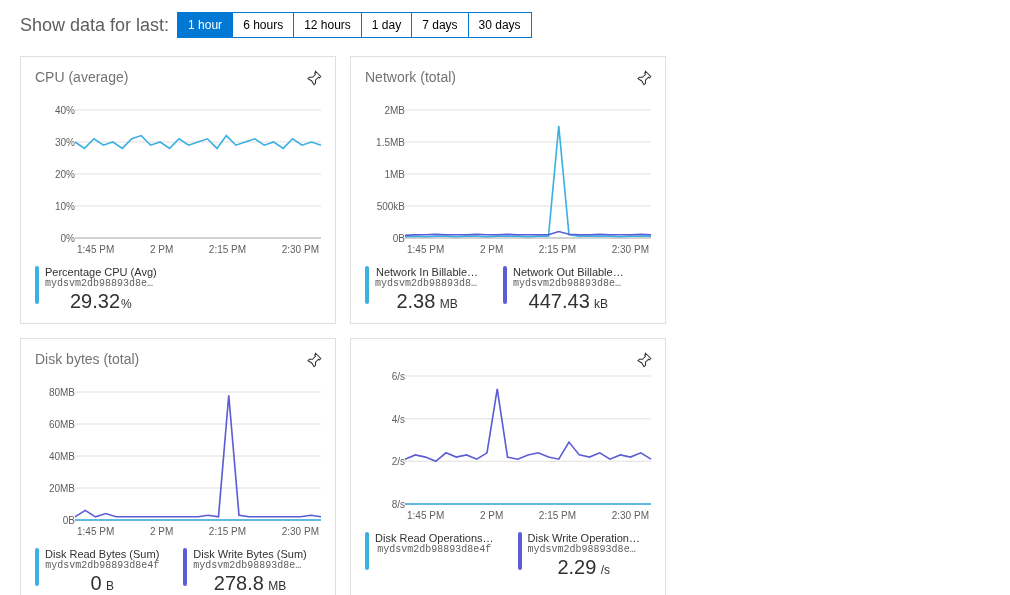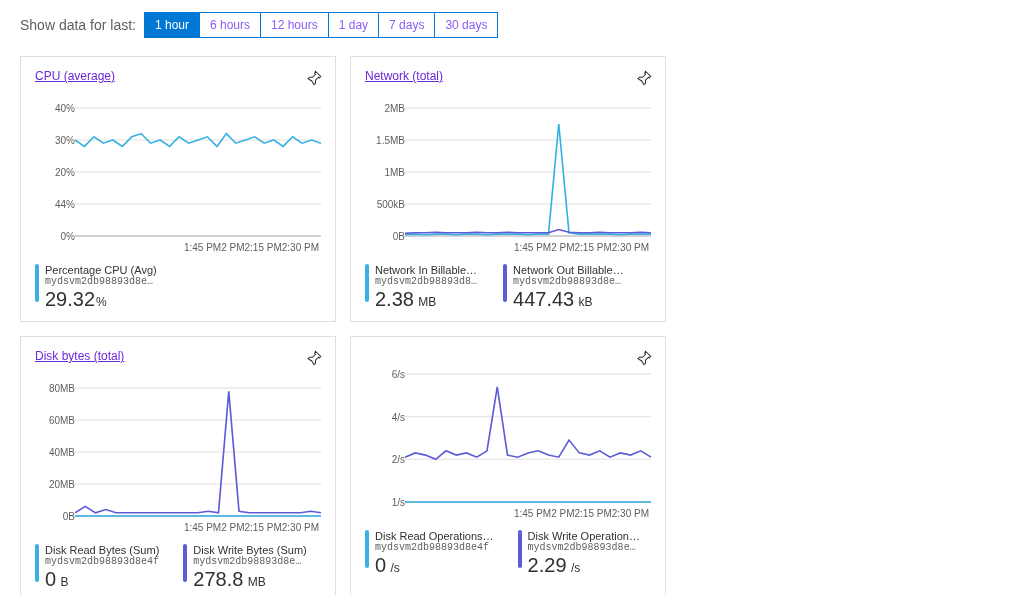--- a/index.html
+++ b/index.html
@@ -1,46 +1,46 @@
 <!DOCTYPE html>
 <html><head>
 <meta charset="utf-8">
 <style>
   * { box-sizing: border-box; margin: 0; padding: 0; }
   body { font-family: "Segoe UI", Arial, sans-serif; background: #fff; font-size: 13px; color: #323130; padding: 12px 20px 20px 20px; width: 1010px; }
 
   .timefilter { display: flex; align-items: center; gap: 8px; margin-bottom: 18px; }
-  .timefilter-label { font-size: 14px; color: #605e5c; }
+  .timefilter-label { font-size: 18px; color: #605e5c; }
   .timefilter-group { display: flex; }
   .timefilter-btn {
     border: 1px solid #0078d4; border-left-width: 0; background: #fff;
-    color: #8b5cf6; font-size: 12px; padding: 4px 10px; cursor: pointer;
+    color: #000000; font-size: 12px; padding: 4px 10px; cursor: pointer;
     font-family: inherit; line-height: 16px;
   }
   .timefilter-btn:first-child { border-left-width: 1px; }
   .timefilter-btn.active { background: #0078d4; color:#fff; }
 
   .cards { display:flex; flex-wrap:wrap; gap:14px; }
   .card { border:1px solid #e1dfdd; width:316px; padding:12px 14px 12px 14px; position:relative; }
-  .card-title { font-size:12px; color:#6d28d9;text-decoration:underline; }
+  .card-title { font-size:14px; color:#737373; }
   .pin-btn { position:absolute; top:8px; right:8px; background:none; border:none; cursor:pointer; padding:4px; }
   .pin-btn svg { width:18px; height:18px; stroke:#323130; fill:none; stroke-width:1.4; }
 
   .chart-area { height:150px; position:relative; margin-top:25px; }
   .ylabels { position:absolute; left:0; top:0; bottom:22px; width:40px; font-size:10px; color:#605e5c; }
   .ylabel { position:absolute; right:0; transform:translateY(-50%); white-space:nowrap; }
   .plot { position:absolute; left:40px; right:0; top:0; bottom:22px; }
   .plot svg { width:100%; height:100%; display:block; overflow:visible; }
   .plot .grid line { stroke:#e1dfdd; stroke-width:1; }
   .plot .axisline { stroke:#a8a6a4; stroke-width:1; }
   .plot .series1 { fill:none; stroke:#3ab0e3; stroke-width:1.6; }
   .plot .series2 { fill:none; stroke:#5c5cd6; stroke-width:1.6; }
-  .xlabels { position:absolute; left:40px; right:0; bottom:0; height:20px; font-size:10px; color:#605e5c; display:flex; justify-content:flex-end; padding:4px 2px 0 2px; }
-
-  .legend { display:flex; gap:24px; margin-top:6px; }
+  .xlabels { position:absolute; left:40px; right:0; bottom:0; height:20px; font-size:10px; color:#605e5c; display:flex; justify-content:space-between; padding:4px 2px 0 2px; }
+
+  .legend { display:flex; gap:24px; margin-top:6px;text-align:center; }
   .legend-item { min-width:0; }
   .legend-bar { width:4px; height:38px; border-radius:2px; float:left; margin-right:6px; }
   .legend-bar.c1 { background:#3ab0e3; }
   .legend-bar.c2 { background:#5c5cd6; }
   .legend-name { font-size:11px; color:#323130; white-space:nowrap; overflow:hidden; text-overflow:ellipsis; max-width:120px; }
   .legend-sub { font-size:10px; color:#605e5c; white-space:nowrap; overflow:hidden; text-overflow:ellipsis; max-width:120px;font-family:Liberation Mono, monospace; }
   .legend-val { font-size:20px; color:#323130; line-height:1; margin-top:2px; }
   .legend-val .unit { font-size:12px; margin-left:1px; }
 </style>
 </head>
@@ -64,21 +64,21 @@
     <button class="pin-btn" title="Pin">
       <svg viewBox="0 0 24 24">
         <path d="M14 3l7 7-2 2-1-1-4 4v4l-2 2-3-5-5-3 2-2h4l4-4-1-1z"></path>
       </svg>
     </button>
     <div class="chart-area">
       <div class="ylabels">
           <div class="ylabel" style="top:0%">40%</div>
           <div class="ylabel" style="top:25%">30%</div>
           <div class="ylabel" style="top:50%">20%</div>
-          <div class="ylabel" style="top:75%">44%</div>
+          <div class="ylabel" style="top:75%">10%</div>
           <div class="ylabel" style="top:100%">0%</div>
         </div>
       <div class="plot">
         <svg viewBox="0 0 240 128" preserveAspectRatio="none">
           <g class="grid">
               <line x1="0" y1="0" x2="240" y2="0"></line>
               <line x1="0" y1="32" x2="240" y2="32"></line>
               <line x1="0" y1="64" x2="240" y2="64"></line>
               <line x1="0" y1="96" x2="240" y2="96"></line>
             </g>
@@ -206,21 +206,21 @@
     <button class="pin-btn" title="Pin">
       <svg viewBox="0 0 24 24">
         <path d="M14 3l7 7-2 2-1-1-4 4v4l-2 2-3-5-5-3 2-2h4l4-4-1-1z"></path>
       </svg>
     </button>
     <div class="chart-area">
       <div class="ylabels">
           <div class="ylabel" style="top:0%">6/s</div>
           <div class="ylabel" style="top:33.33333333333333%">4/s</div>
           <div class="ylabel" style="top:66.66666666666666%">2/s</div>
-          <div class="ylabel" style="top:100%">1/s</div>
+          <div class="ylabel" style="top:100%">8/s</div>
         </div>
       <div class="plot">
         <svg viewBox="0 0 240 128" preserveAspectRatio="none">
           <g class="grid">
               <line x1="0" y1="0" x2="240" y2="0"></line>
               <line x1="0" y1="42.666666666666664" x2="240" y2="42.666666666666664"></line>
               <line x1="0" y1="85.33333333333333" x2="240" y2="85.33333333333333"></line>
             </g>
           <line class="axisline" x1="0" y1="128" x2="240" y2="128"></line>
           <path class="series1" d="M0.0 128.0 L10.0 128.0 L20.0 128.0 L30.0 128.0 L40.0 128.0 L50.0 128.0 L60.0 128.0 L70.0 128.0 L80.0 128.0 L90.0 128.0 L100.0 128.0 L110.0 128.0 L120.0 128.0 L130.0 128.0 L140.0 128.0 L150.0 128.0 L160.0 128.0 L170.0 128.0 L180.0 128.0 L190.0 128.0 L200.0 128.0 L210.0 128.0 L220.0 128.0 L230.0 128.0 L240.0 128.0 "></path>
@@ -232,21 +232,20 @@
           <span>2 PM</span>
           <span>2:15 PM</span>
           <span>2:30 PM</span>
         </div>
     </div>
     <div class="legend">
       <div class="legend-item">
         <div class="legend-bar c1"></div>
         <div class="legend-name">Disk Read Operations…</div>
         <div class="legend-sub">mydsvm2db98893d8e4f</div>
-        <div class="legend-val">0<span class="unit"> /s</span></div>
       </div>
       <div class="legend-item">
         <div class="legend-bar c2"></div>
         <div class="legend-name">Disk Write Operation…</div>
         <div class="legend-sub">mydsvm2db98893d8e4f</div>
         <div class="legend-val">2.29<span class="unit"> /s</span></div>
       </div>
       </div>
   </div>
   </div>

